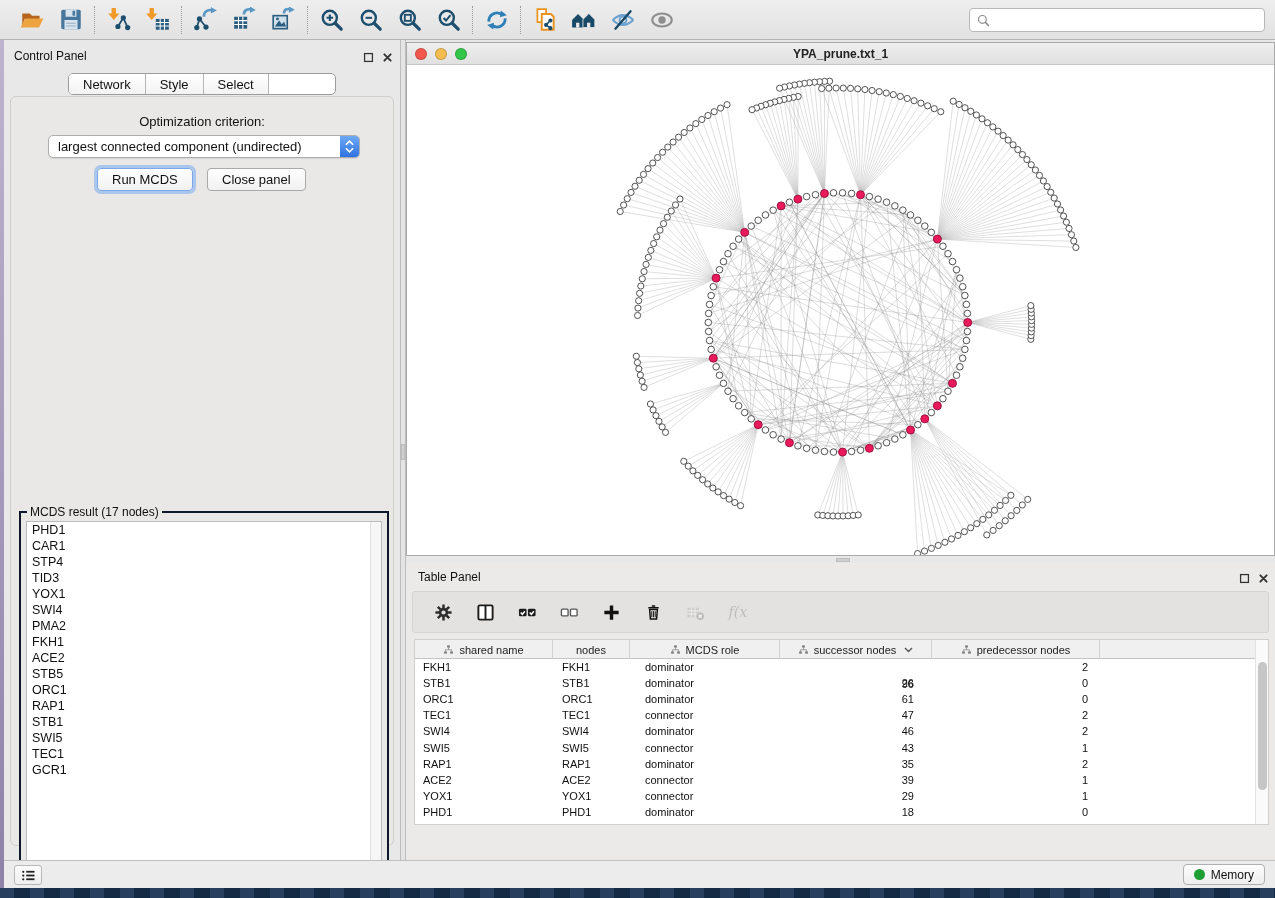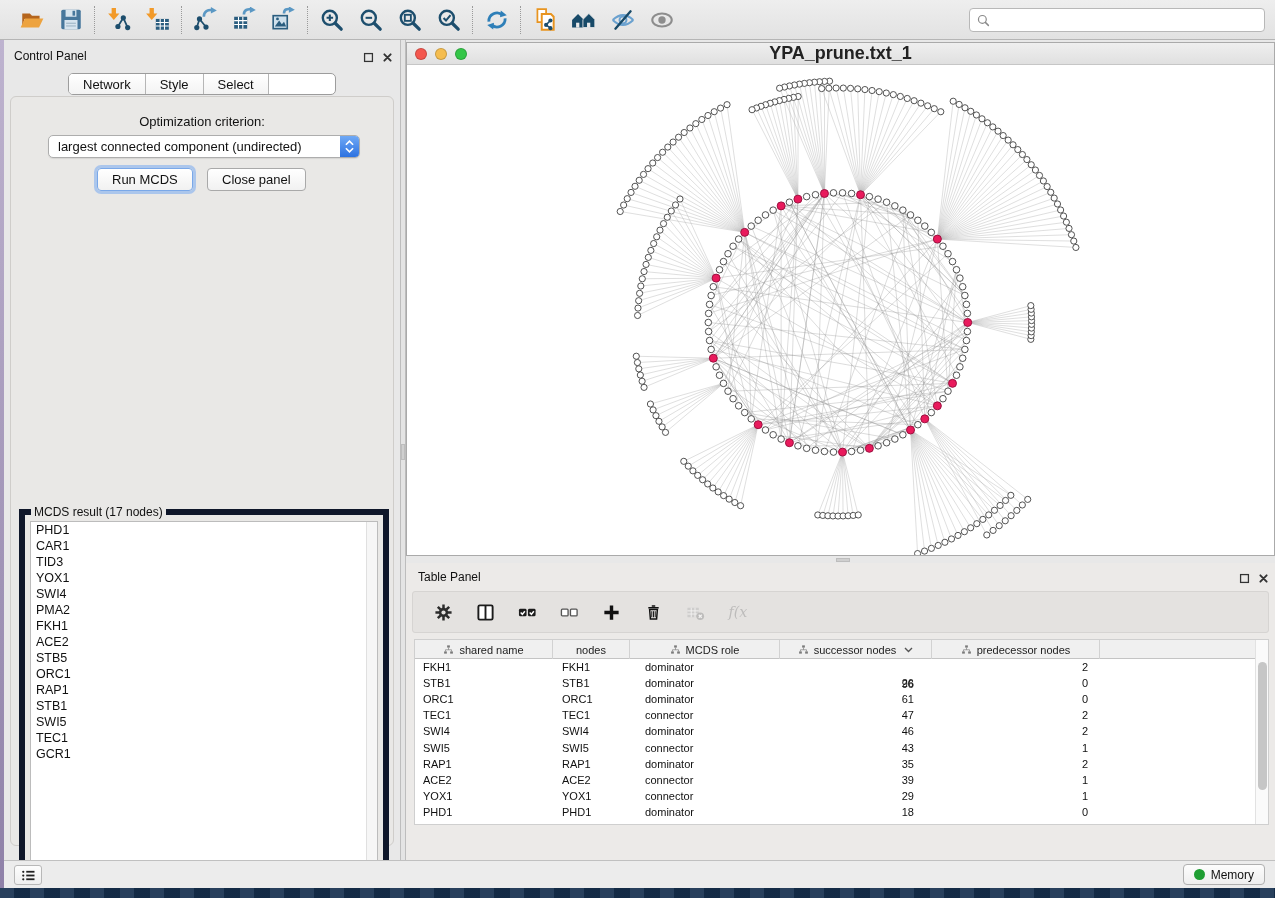--- a/index.html
+++ b/index.html
@@ -49,21 +49,21 @@
   #crit-select .sel-text { flex:1; font-size:13px; color:#111; padding-left:9px; white-space:nowrap; }
   #crit-select .stepper { width:19px; height:21px; border-radius:0 4px 4px 0;
     background:linear-gradient(#6fa9f6,#2d72e0); display:flex; flex-direction:column;
     align-items:center; justify-content:center; gap:1px; }
   .stepper svg { width:9px; height:6px; }
   .mac-btn { height:23px; background:linear-gradient(#ffffff,#f1f1f1); border:1px solid #a9a9a9;
     border-radius:4px; font-size:13px; color:#111; display:flex; align-items:center;
     justify-content:center; padding:0 14px; }
   #run-btn { left:86px; top:71px; border:1px solid #7aa8e8; box-shadow:0 0 0 3px rgba(120,170,240,.55); }
   #closepanel-btn { left:196px; top:71px; }
-  #mcds-fieldset { left:8px; top:408px; width:370px; height:372px; border:6px solid #0f172a;
+  #mcds-fieldset { left:8px; top:408px; width:370px; height:372px; border:2px solid #0f172a;
     background:#e9e8e6; }
   #mcds-fieldset legend { font-size:12px; color:#111; margin-left:6px; padding:0 3px; }
   #mcds-list { position:absolute; left:5px; top:2px; right:5px; bottom:5px; background:#fff;
     border:1px solid #bcbcbc; overflow:hidden; }
   #mcds-scroll { position:absolute; right:0; top:0; bottom:0; width:11px; background:#f6f6f6;
     border-left:1px solid #e0e0e0; }
   .mcds-item { font-size:12.5px; color:#111; line-height:16px; padding-left:5px; }
 
   
   #v-splitter { left:400px; top:40px; width:6px; height:820px; background:#e4e4e4;
@@ -71,21 +71,21 @@
   #v-splitter .handle { position:absolute; left:0; top:404px; width:4px; height:16px; background:#cfcfcf; border:1px solid #bdbdbd; }
   #h-splitter { left:406px; top:556px; width:869px; height:7px; background:#e8e8e8; }
   #h-splitter .handle { position:absolute; left:430px; top:2px; width:14px; height:4px; background:#cfcfcf; border:1px solid #bdbdbd; }
 
   
   #network-window { left:406px; top:42px; width:869px; height:514px; border:1px solid #aaa; background:#fff; }
   #net-titlebar { position:absolute; left:0; top:0; right:0; height:22px;
     background:linear-gradient(#efefef,#e0e0e0); border-bottom:1px solid #c6c6c6;
     display:flex; align-items:center; }
   .light { width:12px; height:12px; border-radius:50%; margin-left:8px; border:1px solid rgba(0,0,0,.18); }
-  #net-title { position:absolute; left:0; right:0; text-align:center; font-size:18px; font-weight:600; color:#222; }
+  #net-title { position:absolute; left:0; right:0; text-align:center; font-size:12px; font-weight:600; color:#222; }
   #net-canvas { position:absolute; left:0; top:22px; width:867px; height:490px; background:#fff; }
 
   
   #table-panel { left:406px; top:563px; width:869px; height:297px; background:#eceae8; }
   #tp-title { left:12px; top:7px; }
   #tp-float { left:832px; top:9px; } #tp-close { left:851px; top:9px; }
   #tp-toolbar { left:6px; top:28px; width:857px; height:42px; background:#e4e2e0; border:1px solid #d6d4d2;
     border-radius:3px; display:flex; align-items:center; gap:22px; padding-left:20px; }
   .tp-icon { width:20px; height:20px; display:flex; align-items:center; justify-content:center; }
   .tp-icon svg { width:19px; height:19px; }
@@ -310,20 +310,21 @@
       </span>
     </div>
     <div id="run-btn" class="abs mac-btn">Run MCDS</div>
     <div id="closepanel-btn" class="abs mac-btn">Close panel</div>
     <fieldset id="mcds-fieldset" class="abs">
       <legend>MCDS result (17 nodes)</legend>
       <div id="mcds-list">
         <div id="mcds-items">
             <div class="mcds-item">PHD1</div>
             <div class="mcds-item">CAR1</div>
+            <div class="mcds-item">STP4</div>
             <div class="mcds-item">TID3</div>
             <div class="mcds-item">YOX1</div>
             <div class="mcds-item">SWI4</div>
             <div class="mcds-item">PMA2</div>
             <div class="mcds-item">FKH1</div>
             <div class="mcds-item">ACE2</div>
             <div class="mcds-item">STB5</div>
             <div class="mcds-item">ORC1</div>
             <div class="mcds-item">RAP1</div>
             <div class="mcds-item">STB1</div>

